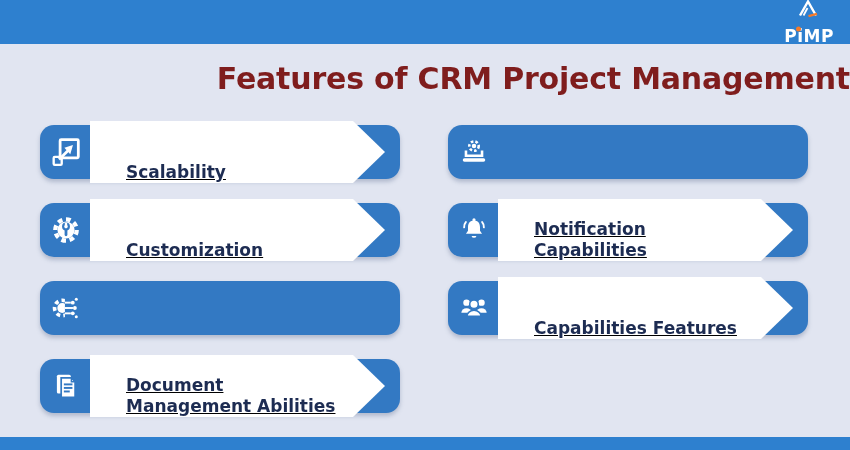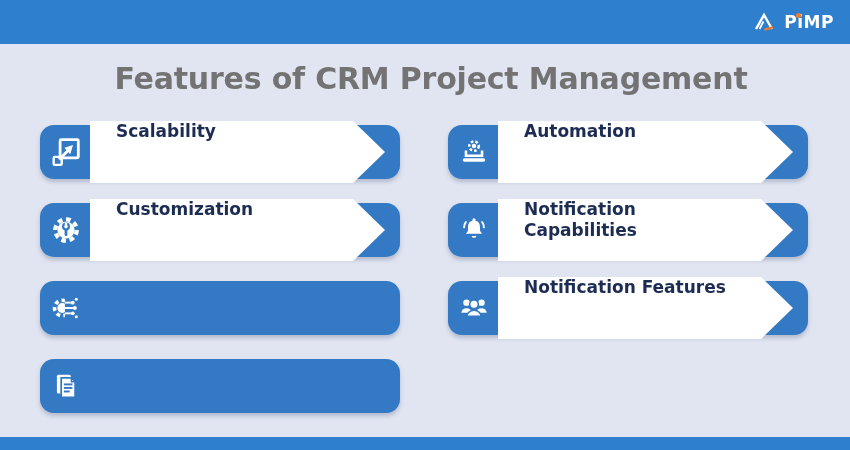--- a/index.html
+++ b/index.html
@@ -9,54 +9,55 @@
     background: #e1e5f1;
     position: relative;
     overflow: hidden;
   }
   .topbar {
     position: absolute; top: 0; left: 0; right: 0; height: 44px;
     background: #2e80cf;
   }
   .brand {
     position: absolute; right: 16px; top: 50%; transform: translateY(-50%);
-    display: flex; align-items: center; gap: 7px;
+    display: flex; align-items: center; gap: 7px; flex-direction: column;
   }
   .brand-text-wrap { position: relative; }
   .brand-text {
     color: #ffffff; font-weight: bold; font-size: 17px; letter-spacing: 0.5px;
   }
   .i-dot {
     position: absolute; left: 12px; top: 1px; width: 5px; height: 5px;
     border-radius: 50%; background: #f47a2a;
   }
   .page-title {
     position: absolute; top: 61px; left: 12px; right: 0;
-    text-align: center; color: #737373;
+    text-align: right; color: #7f1d1d;
     font-size: 30px; font-weight: 800; letter-spacing: -0.2px;
   }
   .grid {
     position: absolute; top: 121px; left: 40px;
     display: grid;
     grid-template-columns: 360px 360px;
     column-gap: 48px; row-gap: 16px;
   }
   .item { position: relative; width: 360px; height: 62px; }
   .pill {
     position: absolute; left: 0; top: 4px; width: 100%; height: 54px;
     background: #3379c3; border-radius: 14px;
     box-shadow: 0 3px 4px rgba(90,105,140,0.35);
   }
   .bar {
     position: absolute; left: 50px; top: 0; width: 295px; height: 62px;
     background: #ffffff;
     clip-path: polygon(0 0, calc(100% - 32px) 0, 100% 50%, calc(100% - 32px) 100%, 0 100%);
     filter: drop-shadow(0 3px 3px rgba(90,105,140,0.40));
-    display: flex; align-items: flex-start;
-    padding: 0 44px 0 26px;
+    display: flex; align-items: flex-end;
+    padding: 0 44px 0 36px;
+    text-decoration: underline;
   }
   .label {
     color: #1d2c52; font-size: 17px; font-weight: bold; line-height: 1.25;
   }
   .tile-icon {
     position: absolute; left: 11px; top: 16px; width: 30px; height: 30px;
   }
   .footer {
     position: absolute; left: 0; right: 0; bottom: 0; height: 13px;
     background: #2e80cf;
@@ -92,23 +93,20 @@
       <rect x="8.5" y="2.5" width="17" height="17" rx="1" fill="none" stroke="#ffffff" stroke-width="2.6"></rect>
       <rect x="2.5" y="18.5" width="7.5" height="7.5" rx="1" fill="none" stroke="#ffffff" stroke-width="2.2"></rect>
       <line x1="7.5" y1="21" x2="16" y2="12.5" stroke="#ffffff" stroke-width="2.6"></line>
       <polygon points="20.5,7.5 12.5,10 18,16" fill="#ffffff"></polygon>
     </svg>
   </div>
 
 
   <div class="item">
     <div class="pill"></div>
-    <div class="bar">
-      <span class="label">Automation</span>
-    </div>
     <svg class="tile-icon" viewBox="0 0 28 28">
       <circle cx="14" cy="8.5" r="4.4" fill="none" stroke="#ffffff" stroke-width="2.4" stroke-dasharray="2.4 1.9"></circle>
       <circle cx="14" cy="8.5" r="2.1" fill="#ffffff"></circle>
       <path d="M6.5 12.5 v5 h15 v-5" fill="none" stroke="#ffffff" stroke-width="2.4"></path>
       <rect x="3.5" y="19.8" width="21" height="3.2" rx="1.6" fill="#ffffff"></rect>
     </svg>
   </div>
 
   <div class="item">
     <div class="pill"></div>
@@ -151,34 +149,37 @@
       <path d="M13 19 h5.5" stroke="#ffffff" stroke-width="1.8"></path>
       <circle cx="20.3" cy="19" r="1.8" fill="#ffffff"></circle>
       <circle cx="23.6" cy="5.8" r="1.4" fill="#ffffff"></circle>
       <circle cx="23.6" cy="22.2" r="1.4" fill="#ffffff"></circle>
     </svg>
   </div>
 
   <div class="item">
     <div class="pill"></div>
     <div class="bar">
-      <span class="label">Notification Features</span>
+      <span class="label">Capabilities Features</span>
     </div>
     <svg class="tile-icon" viewBox="0 0 28 28">
       <circle cx="7" cy="9" r="3" fill="#ffffff"></circle>
       <path d="M2.2 18.5 a4.8 4.3 0 0 1 9.6 0 z" fill="#ffffff"></path>
       <circle cx="21" cy="9" r="3" fill="#ffffff"></circle>
       <path d="M16.2 18.5 a4.8 4.3 0 0 1 9.6 0 z" fill="#ffffff"></path>
       <circle cx="14" cy="10.5" r="4" fill="#ffffff" stroke="#3379c3" stroke-width="1.4"></circle>
       <path d="M7.4 21.8 a6.6 5.6 0 0 1 13.2 0 z" fill="#ffffff" stroke="#3379c3" stroke-width="1.4"></path>
     </svg>
   </div>
 
   <div class="item">
     <div class="pill"></div>
+    <div class="bar">
+      <span class="label">Document Management Abilities</span>
+    </div>
     <svg class="tile-icon" viewBox="0 0 28 28">
       <rect x="5.5" y="3.5" width="13" height="17.5" rx="1.5" fill="#ffffff"></rect>
       <path d="M9.5 6.5 h9.5 l3.5 3.5 V24.5 H9.5 z" fill="#ffffff" stroke="#3379c3" stroke-width="1.6"></path>
       <path d="M19 6.5 v3.5 h3.5" fill="none" stroke="#3379c3" stroke-width="1.3"></path>
       <line x1="12" y1="12.5" x2="20" y2="12.5" stroke="#3379c3" stroke-width="1.8"></line>
       <line x1="12" y1="15.8" x2="20" y2="15.8" stroke="#3379c3" stroke-width="1.8"></line>
       <line x1="12" y1="19.1" x2="17.5" y2="19.1" stroke="#3379c3" stroke-width="1.8"></line>
     </svg>
   </div>
 

